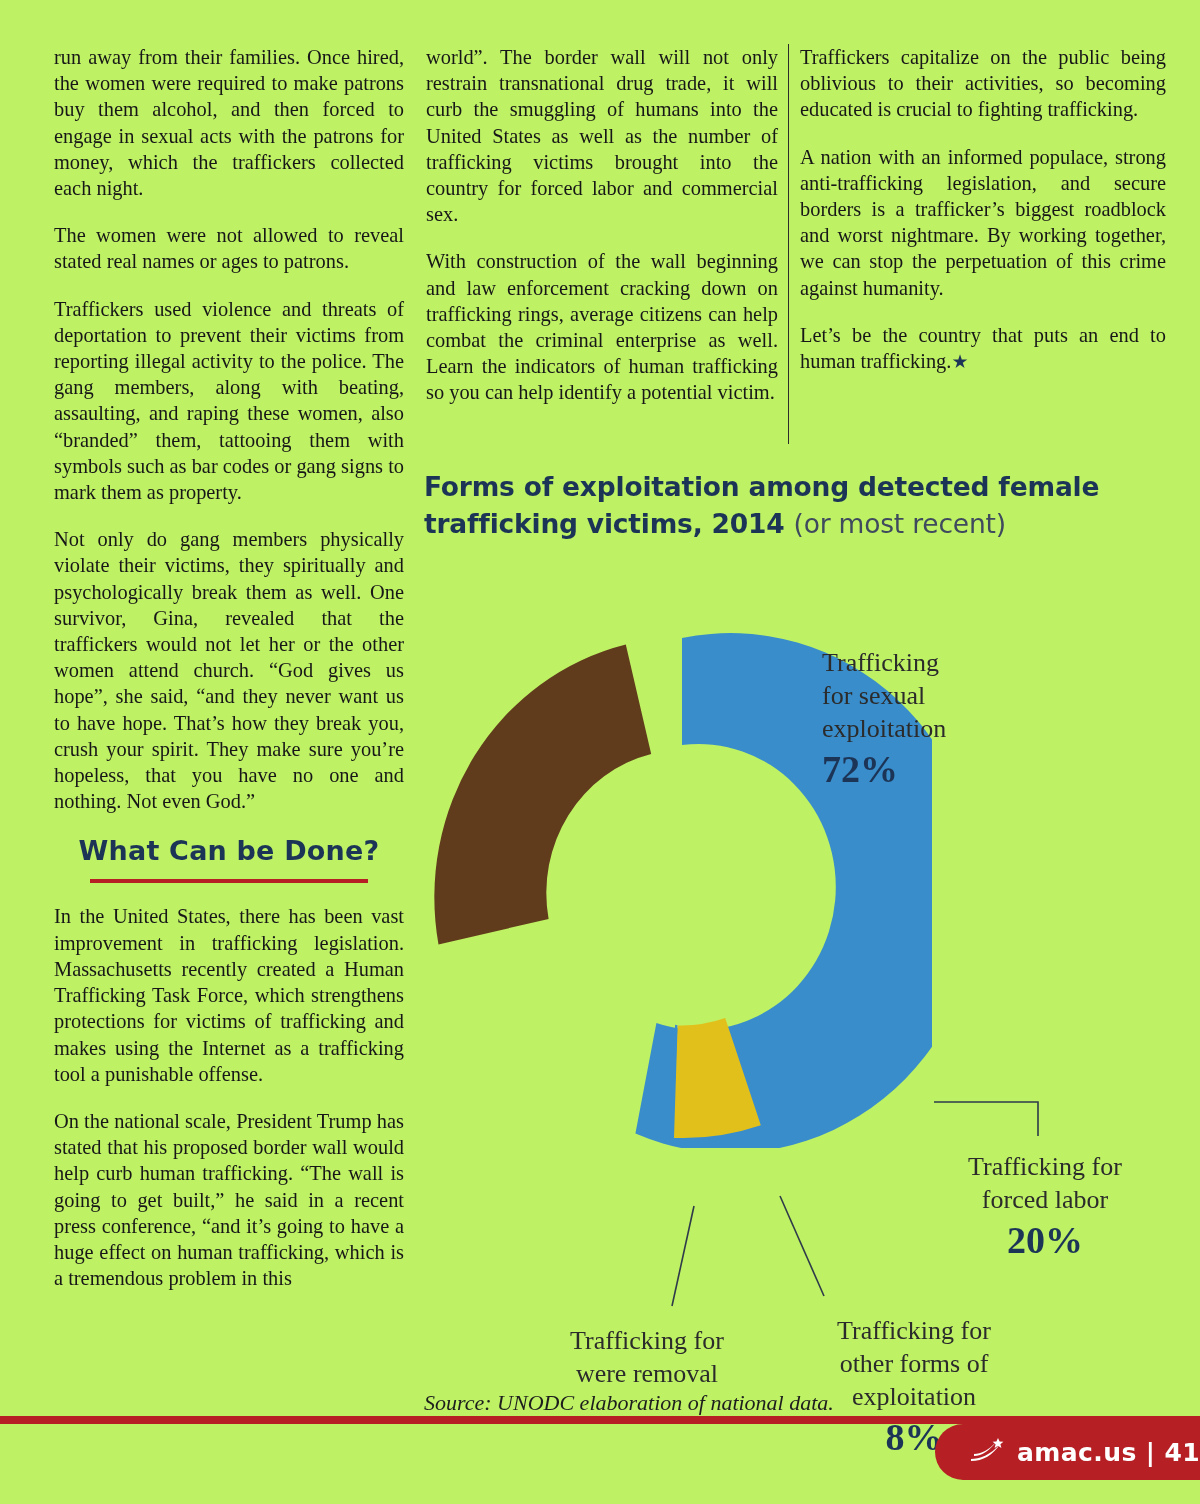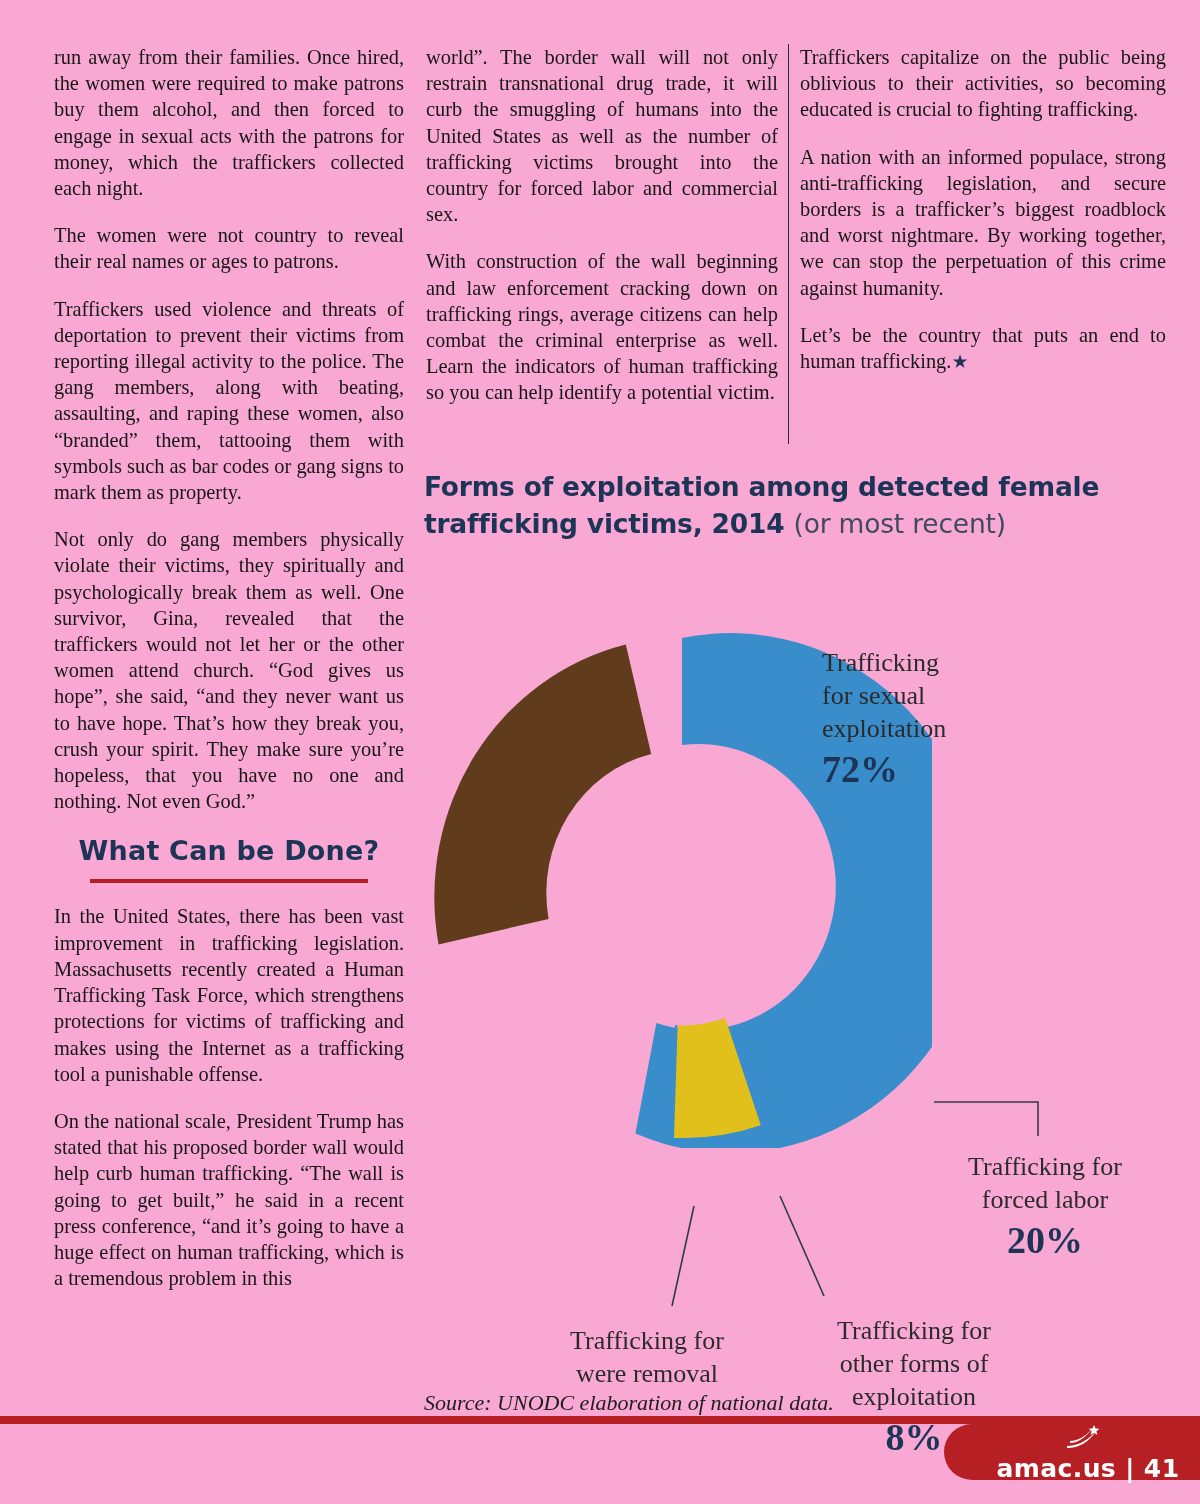--- a/index.html
+++ b/index.html
@@ -12,21 +12,21 @@
     position: relative;
     font-family: "Liberation Serif", serif;
     color: #1a1a1a;
     overflow: hidden;
   }
 
   
   .page {
     position: absolute;
     inset: 0;
-    background: #f9a8d4;
+    background: #bef264;
   }
 
   
   .columns {
     position: absolute;
     left: 54px;
     top: 44px;
     width: 1112px;
     height: 1350px;
   }
@@ -179,21 +179,20 @@
     right: 0;
     top: 1424px;
     height: 56px;
     min-width: 256px;
     background: #b62025;
     border-top-left-radius: 28px;
     border-bottom-left-radius: 28px;
     display: flex;
     align-items: center;
     padding-left: 32px;
-    flex-direction: column;
   }
   .footer-logo {
     width: 40px; height: 30px;
     margin-right: 10px;
     flex: 0 0 auto;
   }
   .footer-text {
     font-family: "DejaVu Sans", sans-serif;
     font-weight: bold;
     font-size: 25px;
@@ -207,21 +206,21 @@
 
 <div class="page">
 
   <div class="columns">
 
     <div class="vrule"></div>
     <div class="vrule vrule-2"></div>
 
     <div class="col col-1">
       <p class="body">run away from their families. Once hired, the women were required to make patrons buy them alcohol, and then forced to engage in sexual acts with the patrons for money, which the traffickers collected each night.</p>
-      <p class="body">The women were not country to reveal their real names or ages to patrons.</p>
+      <p class="body">The women were not allowed to reveal stated real names or ages to patrons.</p>
       <p class="body">Traffickers used violence and threats of deportation to prevent their victims from reporting illegal activity to the police. The gang members, along with beating, assaulting, and raping these women, also “branded” them, tattooing them with symbols such as bar codes or gang signs to mark them as property.</p>
       <p class="body">Not only do gang members physically violate their victims, they spiritually and psychologically break them as well. One survivor, Gina, revealed that the traffickers would not let her or the other women attend church. “God gives us hope”, she said, “and they never want us to have hope. That’s how they break you, crush your spirit. They make sure you’re hopeless, that you have no one and nothing. Not even God.”</p>
 
       <div class="section-head">
         <span class="text">What Can be Done?</span>
       </div>
       <div class="section-rule"></div>
 
       <p class="body">In the United States, there has been vast improvement in trafficking legislation. Massachusetts recently created a Human Trafficking Task Force, which strengthens protections for victims of trafficking and makes using the Internet as a trafficking tool a punishable offense.</p>
       <p class="body">On the national scale, President Trump has stated that his proposed border wall would help curb human trafficking. “The wall is going to get built,” he said in a recent press conference, “and it’s going to have a huge effect on human trafficking, which is a tremendous problem in this</p>

